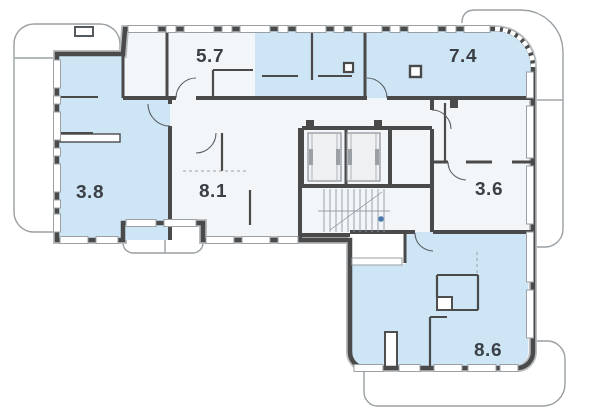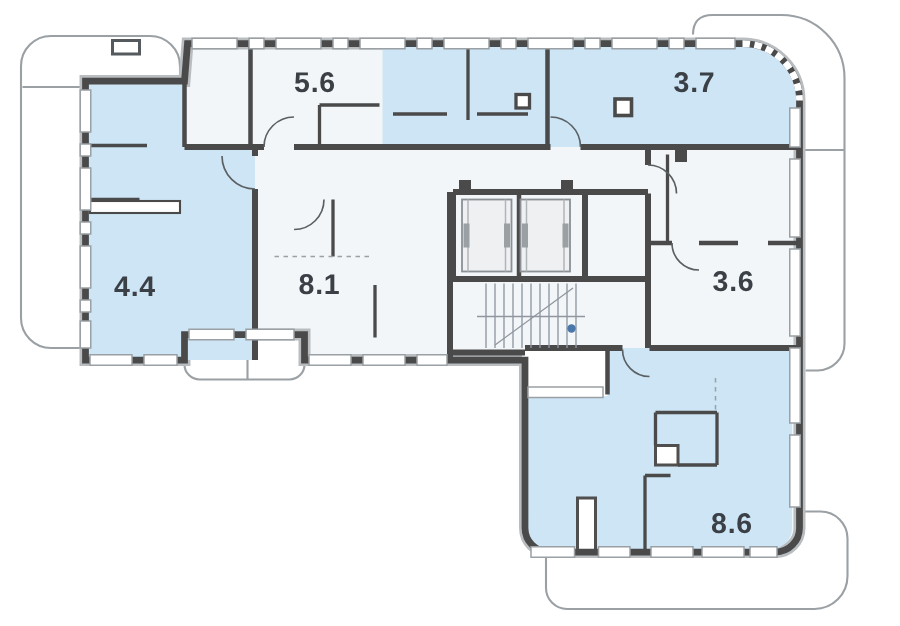--- a/index.html
+++ b/index.html
@@ -178,18 +178,18 @@
       <path d="M415,233 A18,18 0 0 0 433,251"></path>
     </g>
 
     <g stroke="#9aa0a4" stroke-width="1" stroke-dasharray="3 3" fill="none">
       <line x1="183" y1="171" x2="248" y2="171"></line>
       <line x1="477" y1="252" x2="477" y2="275"></line>
     </g>
   </svg>
 
   <div class="apt-label" id="lbl-81">8.1</div>
-  <div class="apt-label" id="lbl-82">4.4</div>
-  <div class="apt-label" id="lbl-83">5.6</div>
-  <div class="apt-label" id="lbl-84">3.7</div>
+  <div class="apt-label" id="lbl-82">3.8</div>
+  <div class="apt-label" id="lbl-83">5.7</div>
+  <div class="apt-label" id="lbl-84">7.4</div>
   <div class="apt-label" id="lbl-85">3.6</div>
   <div class="apt-label" id="lbl-86">8.6</div>
 </div>
 
 </body></html>

